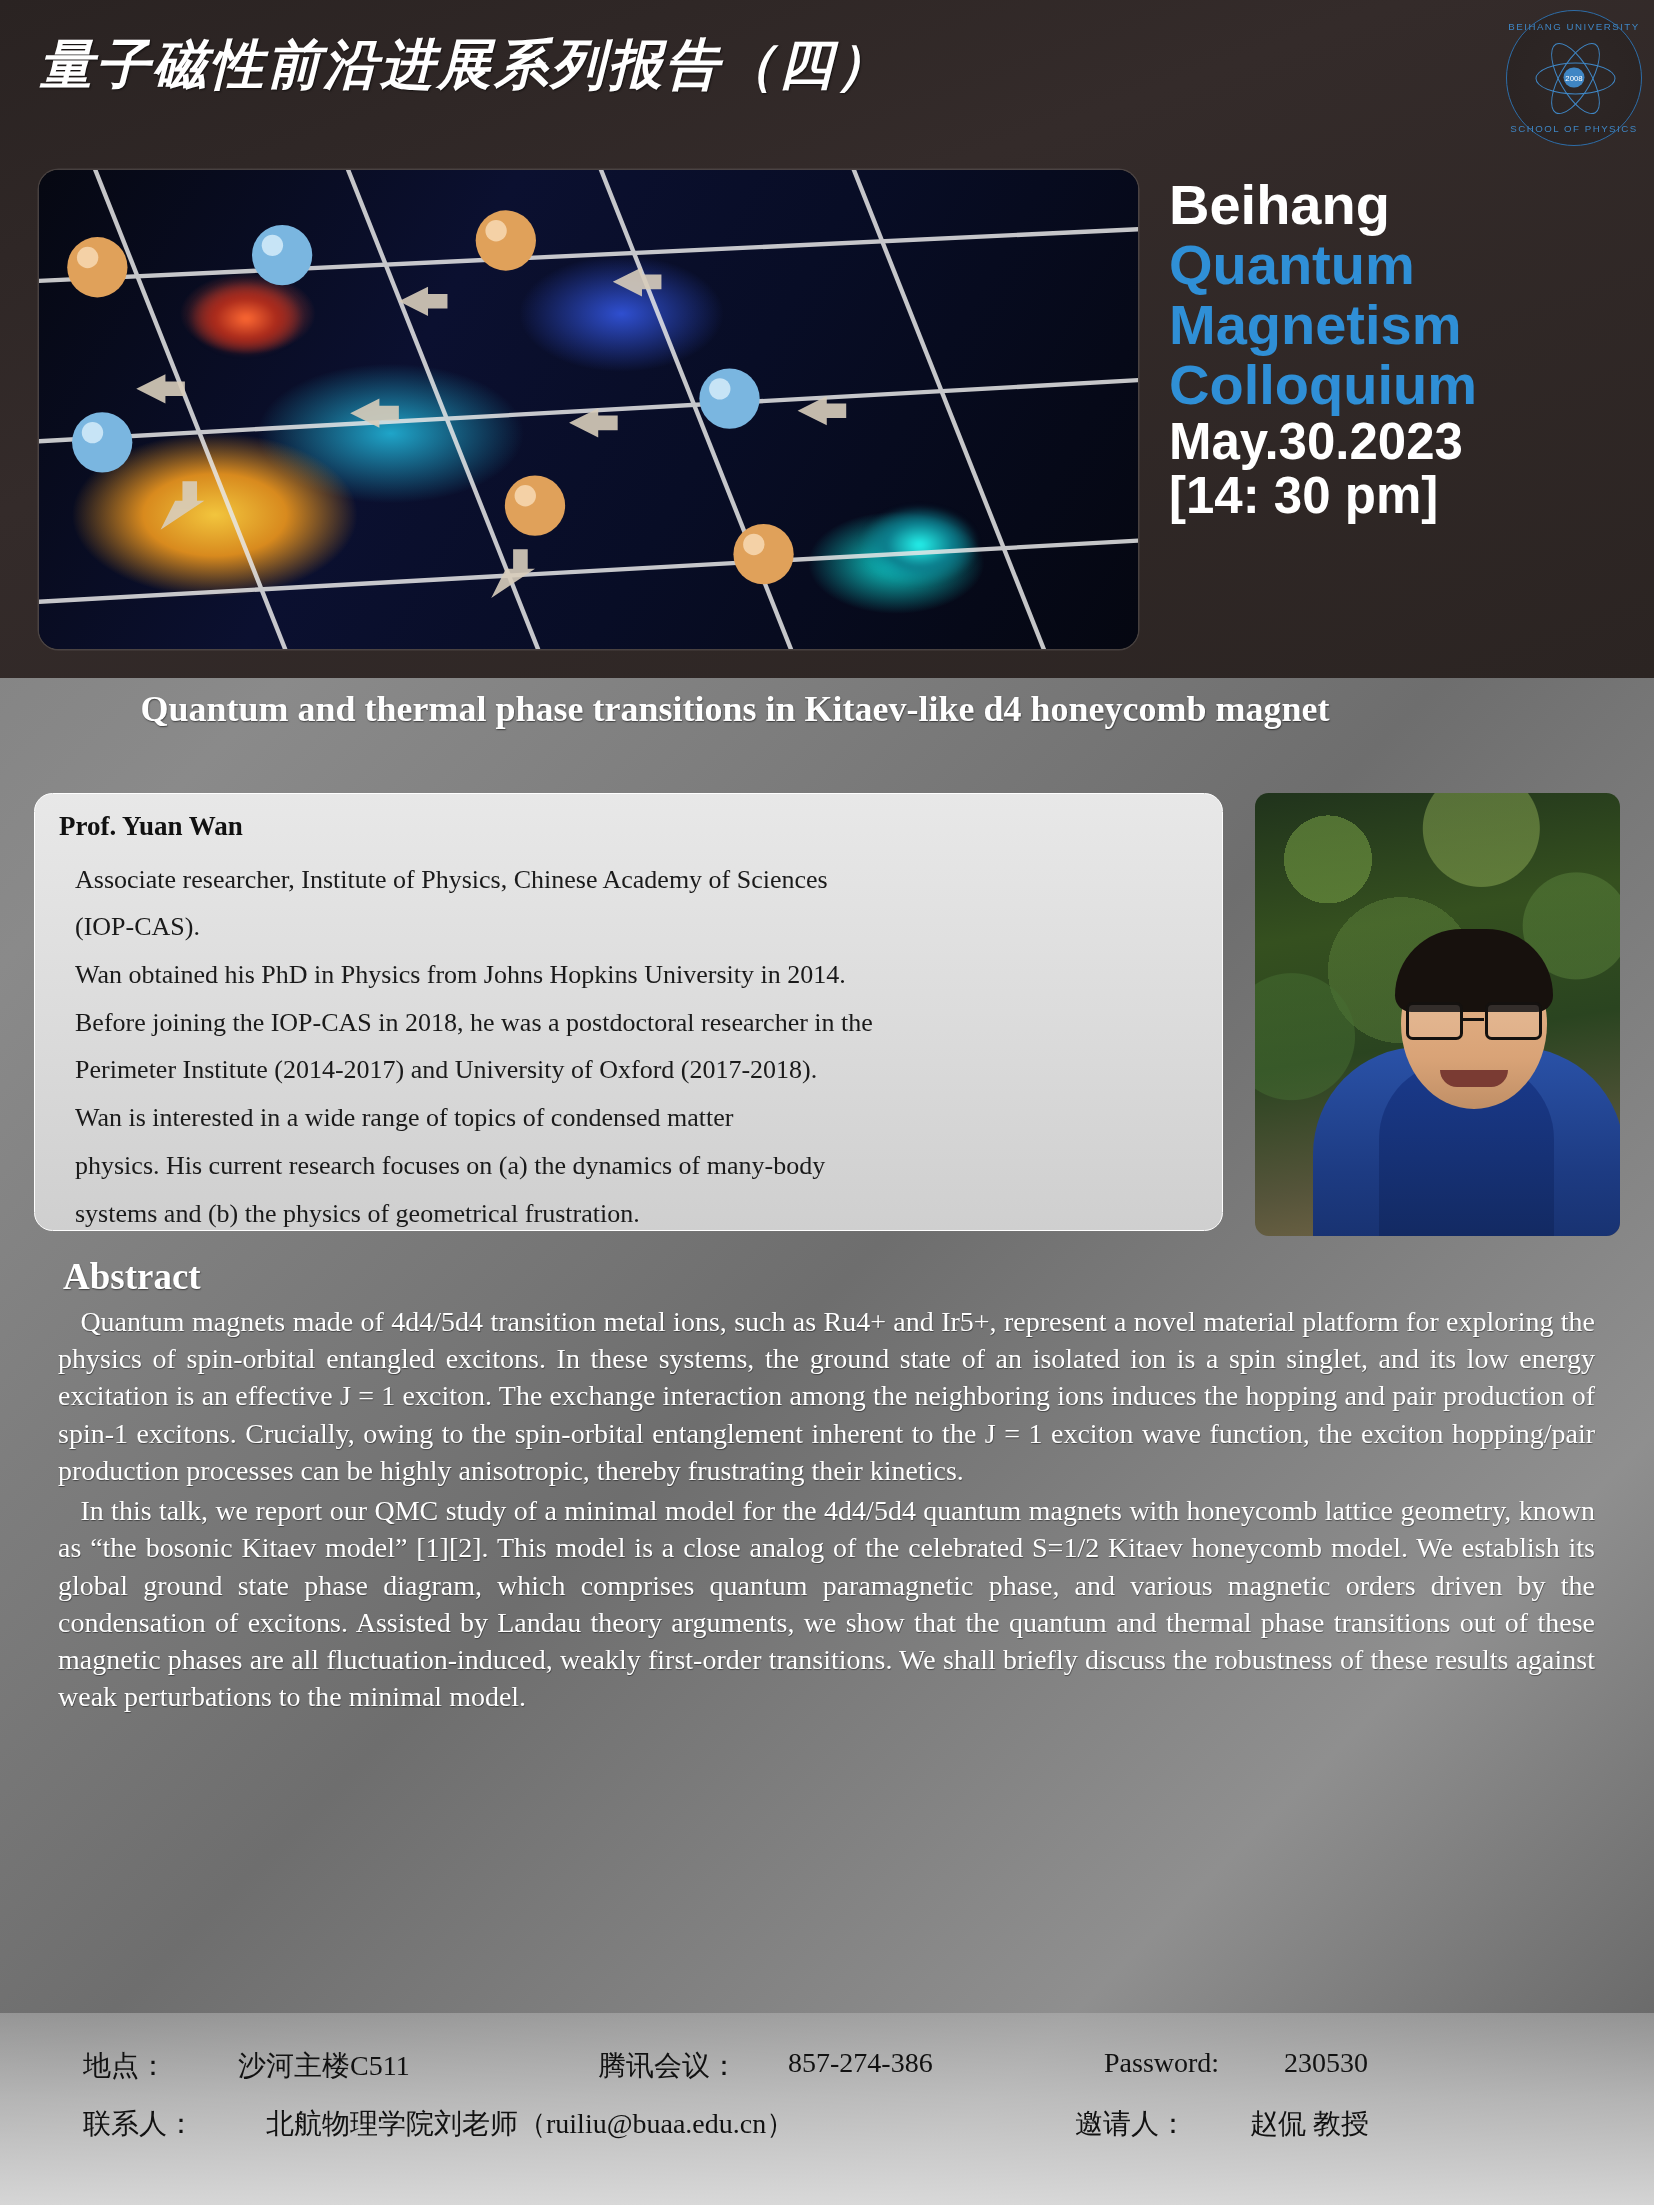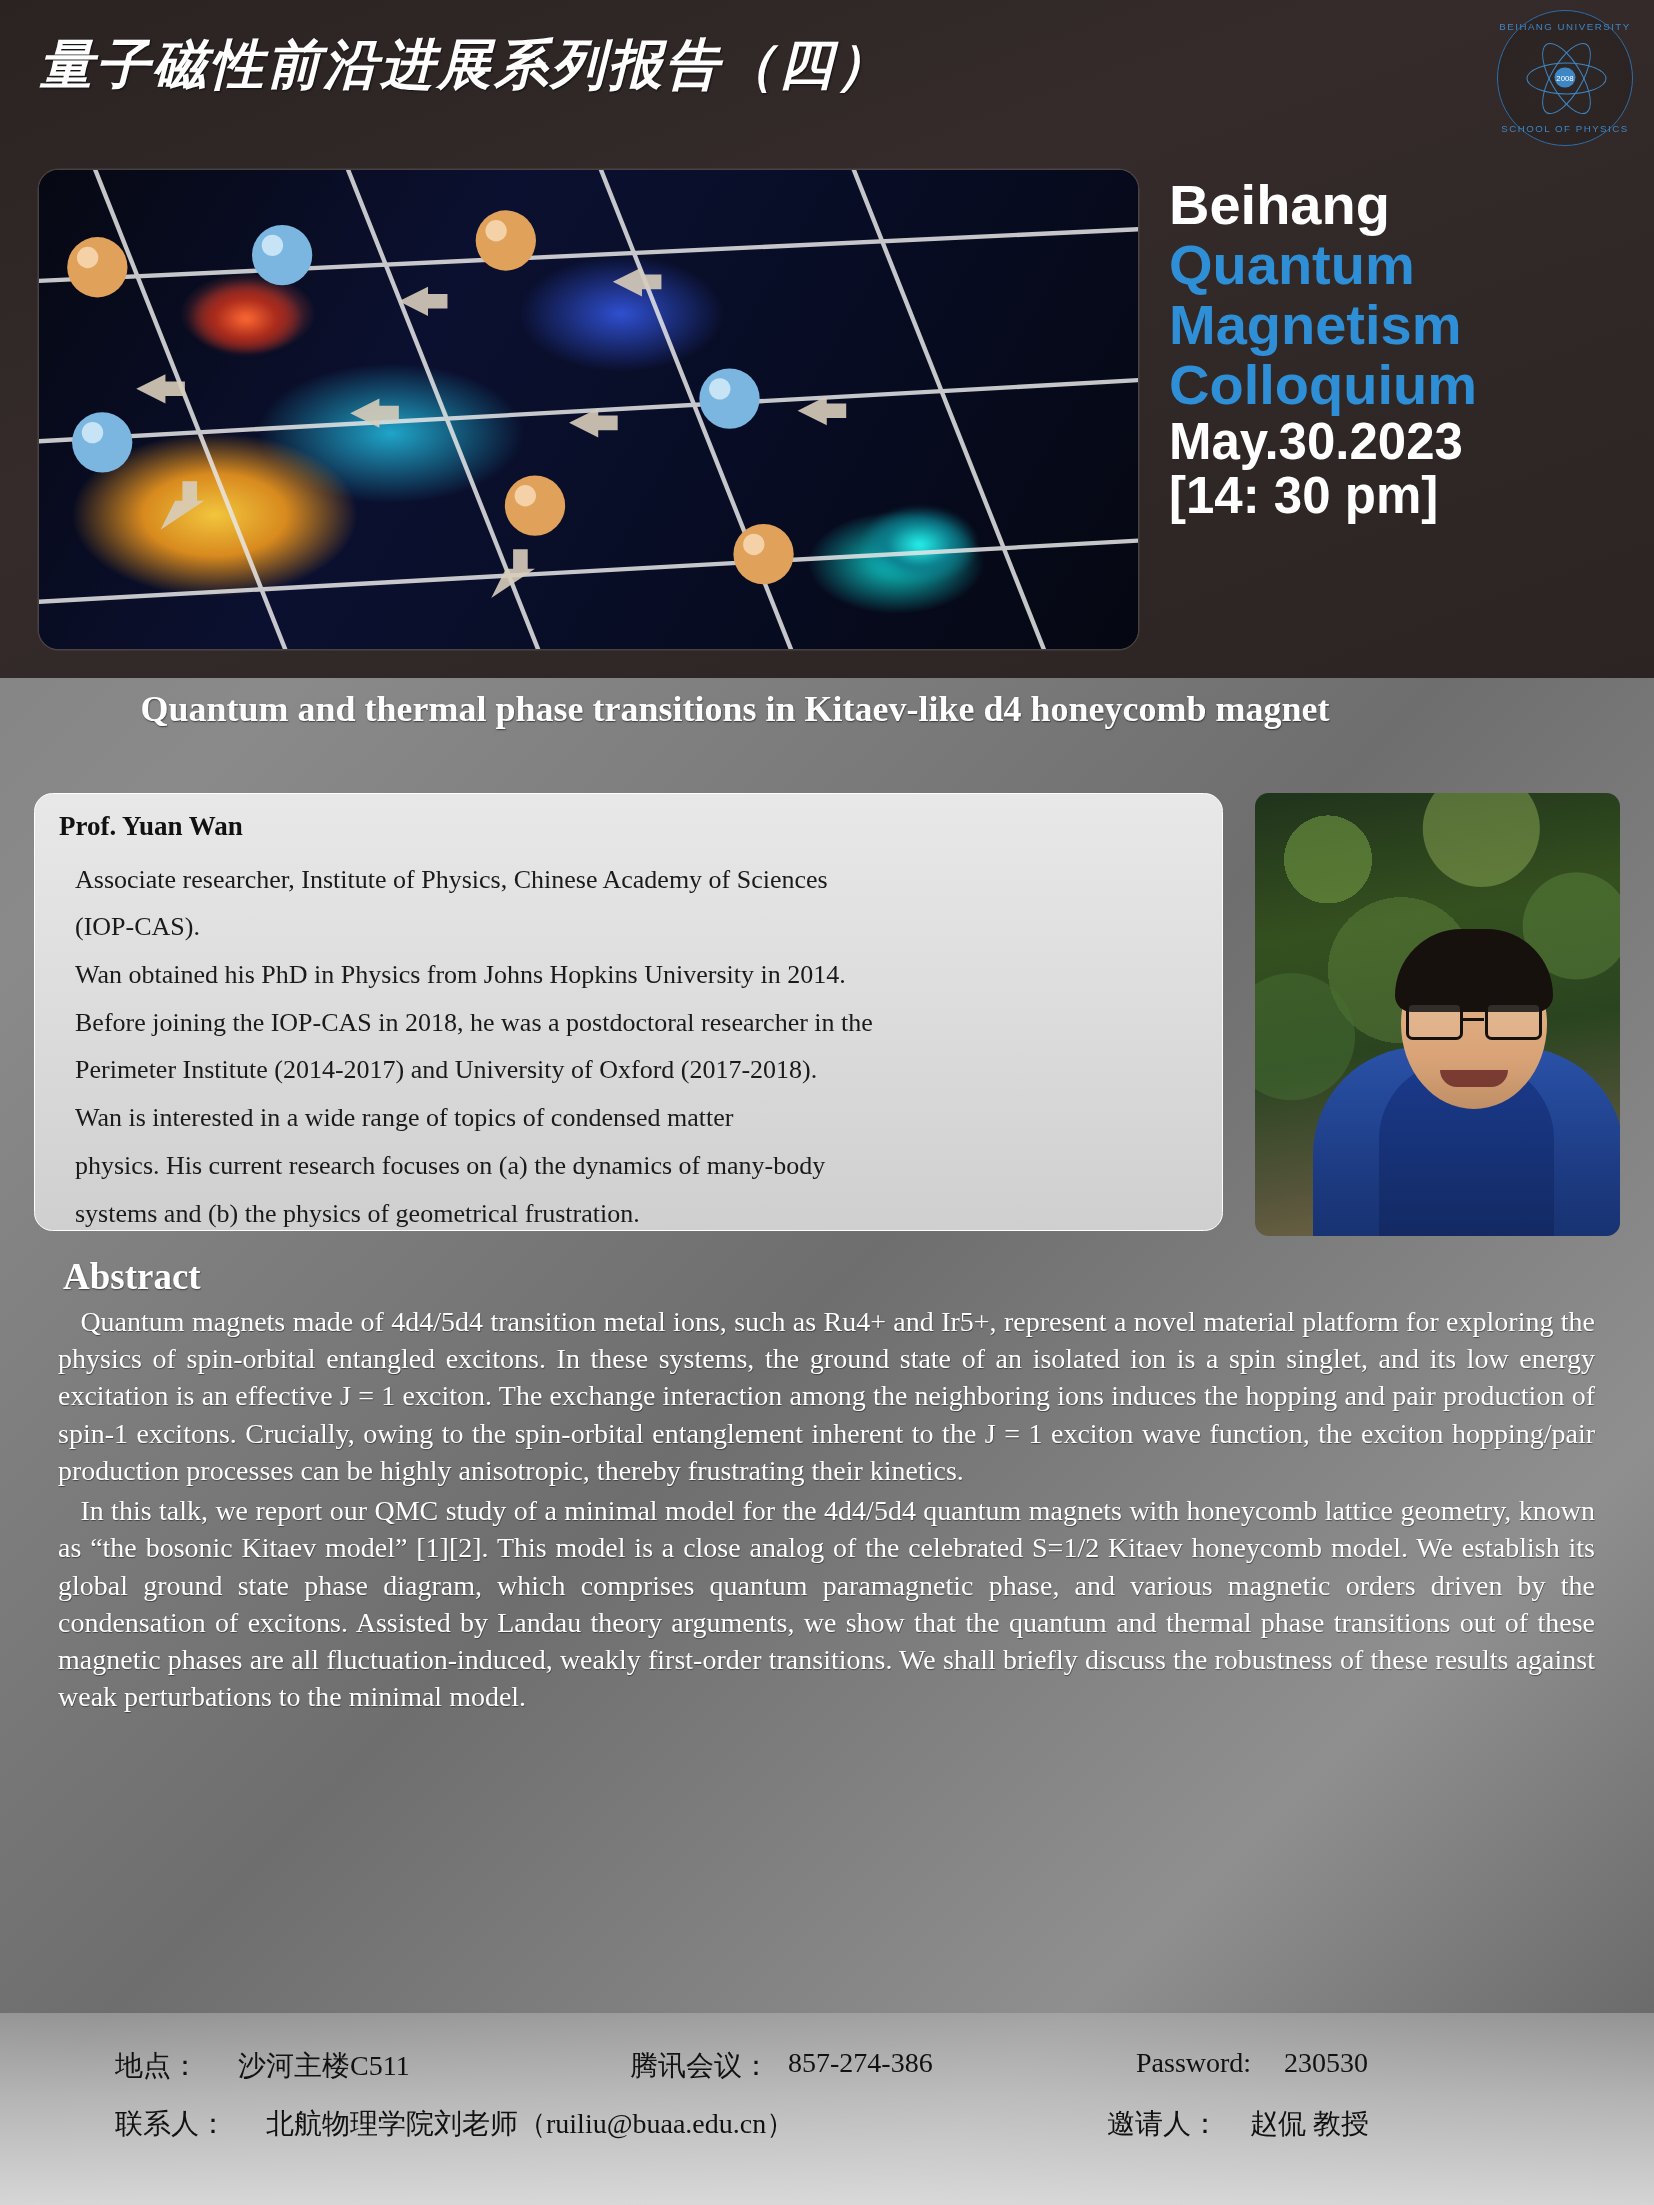--- a/index.html
+++ b/index.html
@@ -34,21 +34,21 @@
     font-weight: bold;
     font-style: italic;
     font-size: 54px;
     letter-spacing: 2.9px;
     white-space: nowrap;
     text-shadow: 1px 1px 1.9px rgba(0,0,0,0.6);
   }
   
   .logo {
     position: absolute;
-    right: 21px;
+    right: 12px;
     top: 9.7px;
     width: 136px;
     height: 136px;
     border-radius: 50%;
     border: 1.9px solid #2d6da8;
     box-sizing: border-box;
     background: radial-gradient(circle at 50% 50%, #2e2726 0%, #2a2322 100%);
   }
   .logo .ring-text-top, .logo .ring-text-bottom {
     position: absolute;
@@ -291,21 +291,21 @@
   }
   .footer-row {
     position: absolute;
     left: 0; width: 1654px;
     color: #111111;
     font-size: 28px;
   }
   .fr1 { top: 34px; }
   .fr2 { top: 92px; }
   .fcell { position: absolute; white-space: nowrap; }
-  .fl-label { font-size: 28px; margin-left: 32px; }
+  .fl-label { font-size: 28px; }
 </style>
 </head>
 <body>
 
 <div class="poster">
 
   <div class="top-band"></div>
 
   <div class="series-title">量子磁性前沿进展系列报告（四）</div>
 

